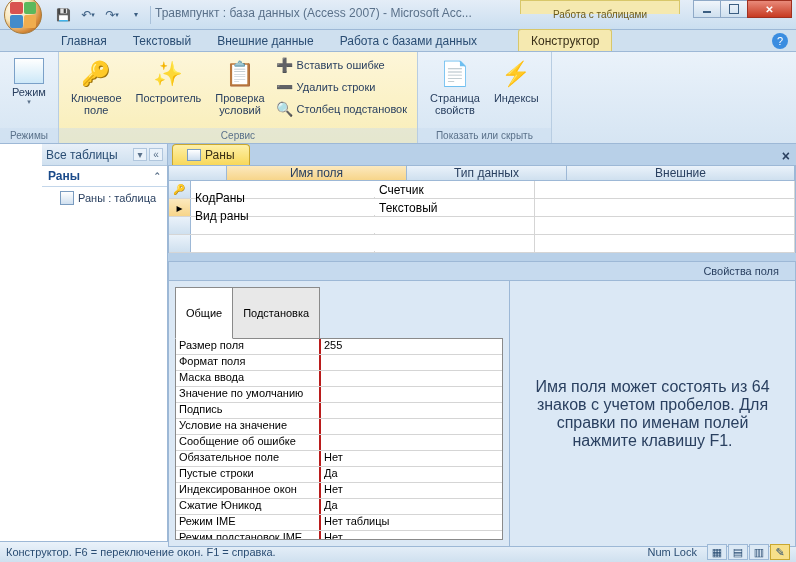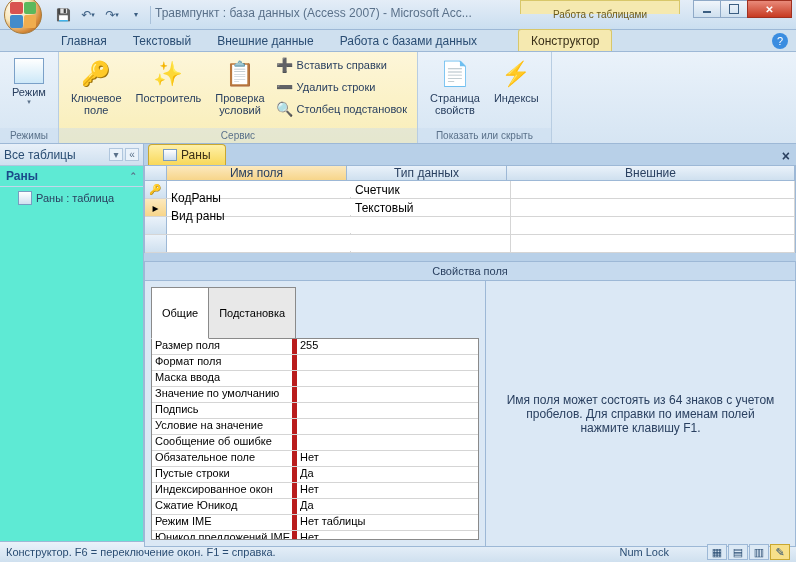--- a/index.html
+++ b/index.html
@@ -38,68 +38,68 @@
 .bigbtn .ico { width: 32px; height: 32px; margin-bottom: 2px; display:flex; align-items:center; justify-content:center; font-size:24px; }
 .bigbtn .lbl { line-height: 12px; }
 .bigbtn .drop { font-size: 7px; color: #5a718a; }
 .smallbtns { display: flex; flex-direction: column; gap: 0; }
 .smallbtn { display: flex; align-items: center; gap: 4px; padding: 2px 4px; font-size: 11px; color: #2a4060; cursor: pointer; height: 22px;}
 .smallbtn .sico { width: 16px; height: 16px; display:flex; align-items:center; justify-content:center; font-size:14px;}
 .group-highlight { background: linear-gradient(#fdf6d9, #f9eeb8); }
 
 
 .workspace { display: flex; height: 397px; }
-.navpane { width: 144px; background: #5eead4; border-right: 1px solid #9db8d6; }
+.navpane { width: 168px; background: #ffffff; border-right: 1px solid #9db8d6; padding-left: 42px; }
 .nav-hdr { height: 22px; background: linear-gradient(#e8f0f9,#cfe0ef); border-bottom: 1px solid #b0c6dd; display: flex; align-items: center; padding: 0 4px; font-size: 12px; color: #2a4d73; }
 .nav-hdr .sp { flex:1; }
 .nav-hdr .dd, .nav-hdr .col { width:14px; text-align:center; cursor:pointer; font-size:10px; color:#5a718a; border:1px solid #b0c6dd; background:#eaf2fa; margin-left:2px;}
 .nav-grp { padding: 3px 6px; font-size: 12px; color: #1a4a8a; font-weight: bold; border-bottom: 1px solid #c3d6ea; display:flex; align-items:center;}
 .nav-grp .sp{flex:1;}
 .nav-grp .chev{font-size:9px; color:#5a718a; cursor:pointer;}
 .nav-item { padding: 4px 6px 4px 18px; font-size: 11px; color: #2a4060; cursor: pointer; display:flex; align-items:center; gap:4px;}
 .nav-item .tico{width:14px;height:14px; display:inline-block; background:linear-gradient(#fff,#d0e0f0); border:1px solid #7a9cc0;}
 
 .mainarea { flex: 1; background: #b8d0e8; display: flex; flex-direction: column; }
 .doc-tabs { height: 22px; display: flex; align-items: flex-end; padding-left: 4px; position:relative;}
 .doc-tab { background: linear-gradient(#fef0a8,#f8d85a); border: 1px solid #c9a730; border-bottom: none; border-radius: 4px 4px 0 0; padding: 3px 14px; font-size: 12px; color: #3a3018; display:flex; align-items:center; gap:4px; cursor:pointer;}
 .doc-tab .tico2{width:14px;height:12px; background:linear-gradient(#fff,#cde); border:1px solid #7a9cc0;}
 .doc-close { position:absolute; right:6px; top:4px; font-size:14px; color:#2a4060; cursor:pointer; font-weight:bold;}
 
-.grid-hdr { display: flex; background: linear-gradient(#eaf2fa,#cfe0ef); border: 1px solid #9db8d6; height: 32px; }
+.grid-hdr { display: flex; background: linear-gradient(#eaf2fa,#cfe0ef); border: 1px solid #9db8d6; height: 32px; padding-left: 36px; }
 .grid-hdr div { border-right: 1px solid #9db8d6; display: flex; align-items: center; justify-content: center; font-size: 12px; color: #2a4060; }
 .col-sel { width: 22px; }
 .col-name { width: 180px; background: linear-gradient(#fce9be,#f7d58a); color:#5a4418;}
 .col-type { width: 160px; }
 .col-desc { flex: 1; }
 
 .grid-body { background: #fff; border-left:1px solid #9db8d6; border-right:1px solid #9db8d6; }
 .grid-row { display: flex; height: 18px; border-bottom: 1px solid #d5d5d5; }
 .grid-row div { border-right: 1px solid #d5d5d5; padding: 1px 4px; font-size: 12px; display:flex; align-items:center;}
 .row-sel { width: 22px; background: linear-gradient(#eaf2fa,#cfe0ef); justify-content:center !important; border-right-color:#9db8d6 !important;}
 .row-sel.cur { background: linear-gradient(#fce9be,#f7d58a); }
 .key-ico { color:#c9a730; font-size:10px;}
 .cell-name { width: 184px; margin-top: 16px; }
 .cell-type { width: 160px; }
 .cell-desc { flex: 1; }
 
-.props-title { text-align: center; background: #c6daee; border: 1px solid #9db8d6; font-size: 11px; color: #2a4060; padding: 3px 16px; margin-top: 8px; }
+.props-title { text-align: right; background: #c6daee; border: 1px solid #9db8d6; font-size: 11px; color: #2a4060; padding: 3px 16px; margin-top: 8px; }
 .props-area { display: flex; flex: 1; border: 1px solid #9db8d6; border-top:none; background:#dbe8f5;}
 .props-left { width: 340px; padding: 6px; }
 .props-tabs { display: flex; }
 .prop-tab { padding: 19px 10px; font-size: 11px; border: 1px solid #8a8a8a; background: #fff; cursor: pointer; margin-right:-1px; position:relative; z-index:1;}
 .prop-tab.inactive { background: #e8e8e8; border-bottom-color:#8a8a8a; z-index:0;}
 .prop-tab.active { border-bottom-color:#fff; }
 .prop-grid { border: 1px solid #8a8a8a; background: #fff; margin-top:-1px; height: 202px; overflow-y:scroll; overflow-x:hidden;}
 .prop-row { display: flex; border-bottom: 1px solid #d5d5d5; height: 16px; font-size: 11px; }
-.prop-row .pn { width: 145px; padding: 0 3px; border-right: 5px solid #b91c1c; white-space:nowrap; overflow:hidden;}
+.prop-row .pn { width: 145px; padding: 0 3px; border-right: 2px solid #b91c1c; white-space:nowrap; overflow:hidden;}
 .prop-row .pv { flex: 1; padding: 0 3px; }
-.props-right { flex: 1; border-left: 1px solid #9db8d6; display: flex; align-items: center; justify-content: center; padding: 20px; text-align: center; font-size: 12px; color: #2a4060; background:#dbe8f5;}
-
-
-.statusbar { height: 21px; background: linear-gradient(#eaf2fa,#cfe0ef); border-top: 1px solid #9db8d6; display: flex; align-items: center; font-size: 11px; color: #2a4d73; padding: 8px 6px; gap: 28px; }
+.props-right { flex: 1; border-left: 1px solid #9db8d6; display: flex; align-items: center; justify-content: center; padding: 20px; text-align: center; font-size: 16px; color: #2a4060; background:#dbe8f5;}
+
+
+.statusbar { height: 21px; background: linear-gradient(#eaf2fa,#cfe0ef); border-top: 1px solid #9db8d6; display: flex; align-items: center; font-size: 11px; color: #2a4d73; padding: 8px 6px; }
 .statusbar .sp { flex: 1; }
 .view-btns { display:flex; gap:1px; margin-left:10px;}
 .vbtn { width:20px; height:16px; border:1px solid #9db8d6; background:#dce9f5; cursor:pointer; display:flex; align-items:center; justify-content:center;}
 .vbtn.act { background:#f7e08a; border-color:#c9a730;}
 
 
 .prop-grid::-webkit-scrollbar { width:16px; }
 .prop-grid::-webkit-scrollbar-track { background:#e8eef6; border-left:1px solid #c0c0c0;}
 .prop-grid::-webkit-scrollbar-thumb { background:linear-gradient(#dce9f5,#b8d0e8); border:1px solid #8aa8c8;}
 </style>
@@ -164,21 +164,21 @@
         <div class="ico">✨</div>
         <div class="lbl">Построитель</div>
       </div>
       <div class="bigbtn">
         <div class="ico">📋</div>
         <div class="lbl"><span>Проверка</span><br><span>условий</span></div>
       </div>
       <div class="smallbtns">
         <div class="smallbtn">
             <span class="sico">➕</span>
-            <span>Вставить справки</span>
+            <span>Вставить ошибке</span>
           </div>
         <div class="smallbtn">
             <span class="sico">➖</span>
             <span>Удалить строки</span>
           </div>
         <div class="smallbtn">
             <span class="sico">🔍</span>
             <span>Столбец подстановок</span>
           </div>
       </div>
@@ -314,21 +314,21 @@
             </div>
             <div class="prop-row">
               <div class="pn">Сжатие Юникод</div>
               <div class="pv">Да</div>
             </div>
             <div class="prop-row">
               <div class="pn">Режим IME</div>
               <div class="pv">Нет таблицы</div>
             </div>
             <div class="prop-row">
-              <div class="pn">Юникод предложений IME</div>
+              <div class="pn">Режим подстановок IME</div>
               <div class="pv">Нет</div>
             </div>
           </div>
       </div>
       <div class="props-right">Имя поля может состоять из 64 знаков с учетом пробелов.  Для справки по именам полей нажмите клавишу F1.</div>
     </div>
   </div>
 </div>
 
 <div class="statusbar">

